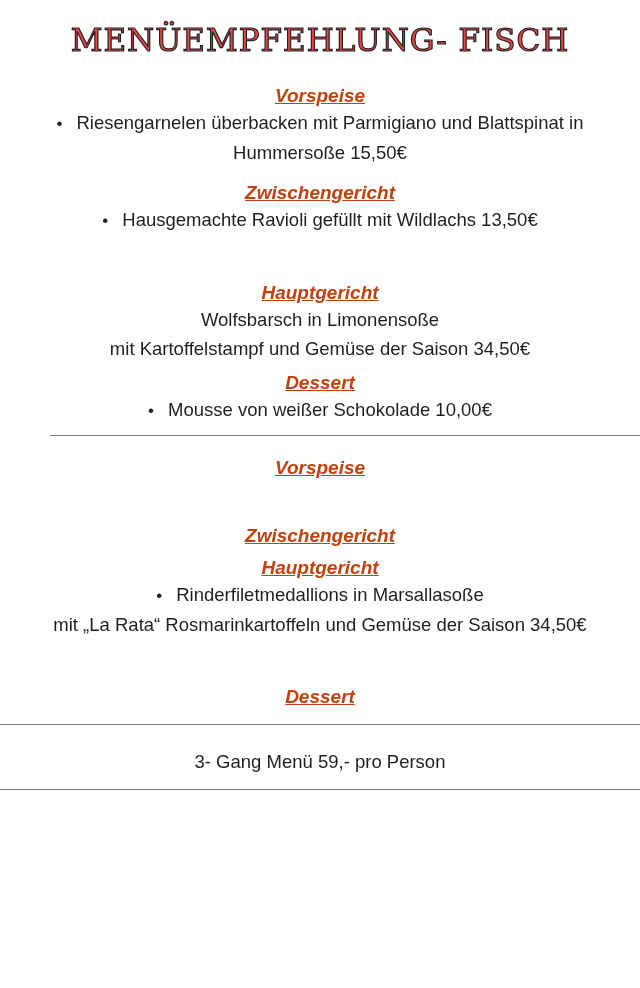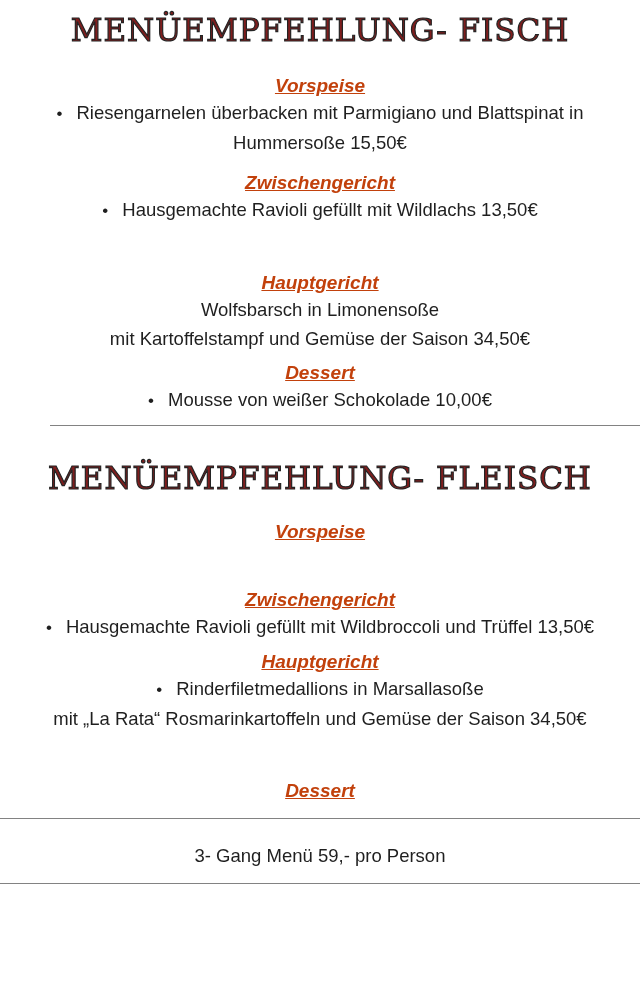--- a/index.html
+++ b/index.html
@@ -12,27 +12,27 @@
     width: 640px;
     height: 988px;
     margin: 0 auto;
     background: #ffffff;
     color: #1f1f1f;
     font-family: "Liberation Sans", sans-serif;
     text-align: center;
     overflow: hidden;
   }
   .menu-title {
-    margin: 0;
+    margin: 10px;
     font-family: "DejaVu Serif", serif;
     font-size: 31px;
     font-weight: 400;
     line-height: 44px;
     letter-spacing: 1px;
-    color: #7f1d1d;
+    color: #ef4444;
     -webkit-text-stroke: 1.2px #242424;
   }
   #menu-title-1 { padding-top: 8px; }
   #menu-title-2 { margin-top: 30px; }
   .course-heading {
     font-size: 19px;
     font-weight: 700;
     font-style: italic;
     text-decoration: underline;
     line-height: 24px;
@@ -92,29 +92,27 @@
     <div class="item-line"><span>mit Kartoffelstampf und Gemüse der Saison 34,50€</span></div>
   </div>
 
   <div id="m1-s3" class="section">
     <div class="course-heading">Dessert</div>
     <div class="item-line"><span class="bullet">•</span><span>Mousse von weißer Schokolade 10,00€</span></div>
   </div>
 
   <hr id="divider-1" class="divider">
 
-  <h1 id="menu-title-2" class="menu-title">MENÜEMPFEHLUNG- FLEISCH</h1>
 
   <div id="m2-s0" class="section">
     <div class="course-heading">Vorspeise</div>
   </div>
 
   <div id="m2-s1" class="section">
     <div class="course-heading">Zwischengericht</div>
-    <div class="item-line"><span class="bullet">•</span><span>Hausgemachte Ravioli gefüllt mit Wildbroccoli und Trüffel 13,50€</span></div>
   </div>
 
   <div id="m2-s2" class="section">
     <div class="course-heading">Hauptgericht</div>
     <div class="item-line"><span class="bullet">•</span><span>Rinderfiletmedallions in Marsallasoße</span></div>
     <div class="item-line"><span>mit „La Rata“ Rosmarinkartoffeln und Gemüse der Saison 34,50€</span></div>
   </div>
 
   <div id="m2-s3" class="section">
     <div class="course-heading">Dessert</div>

